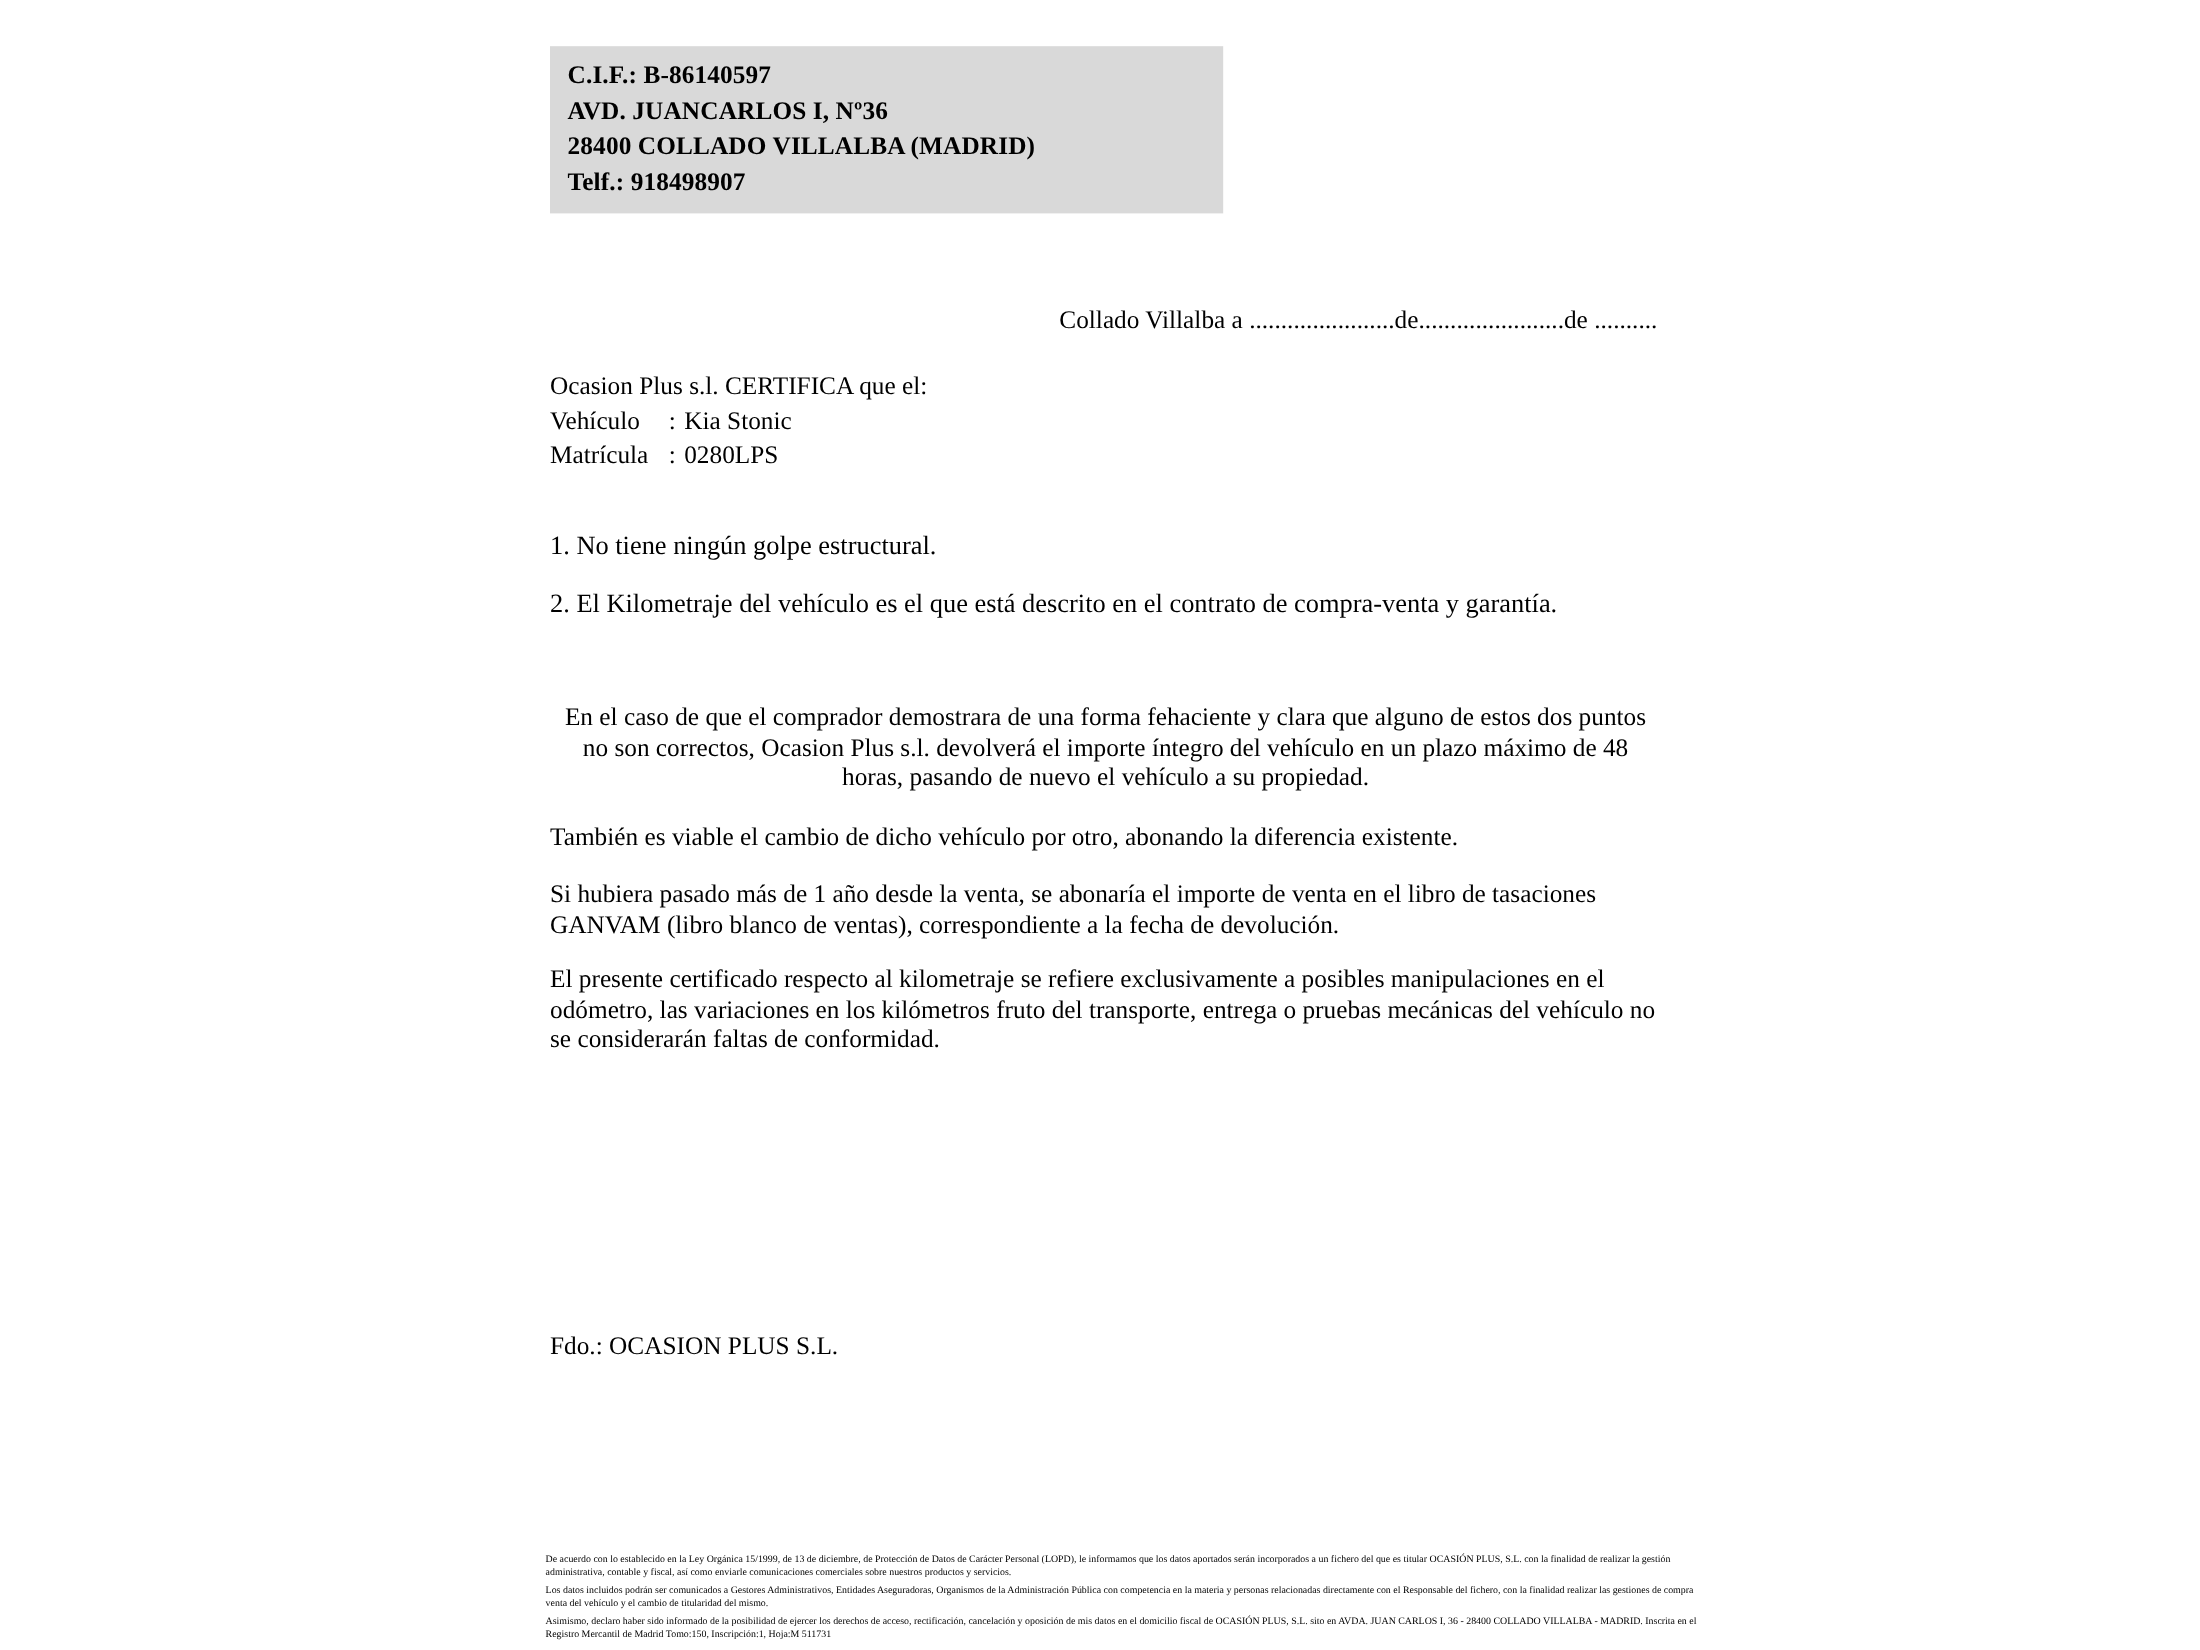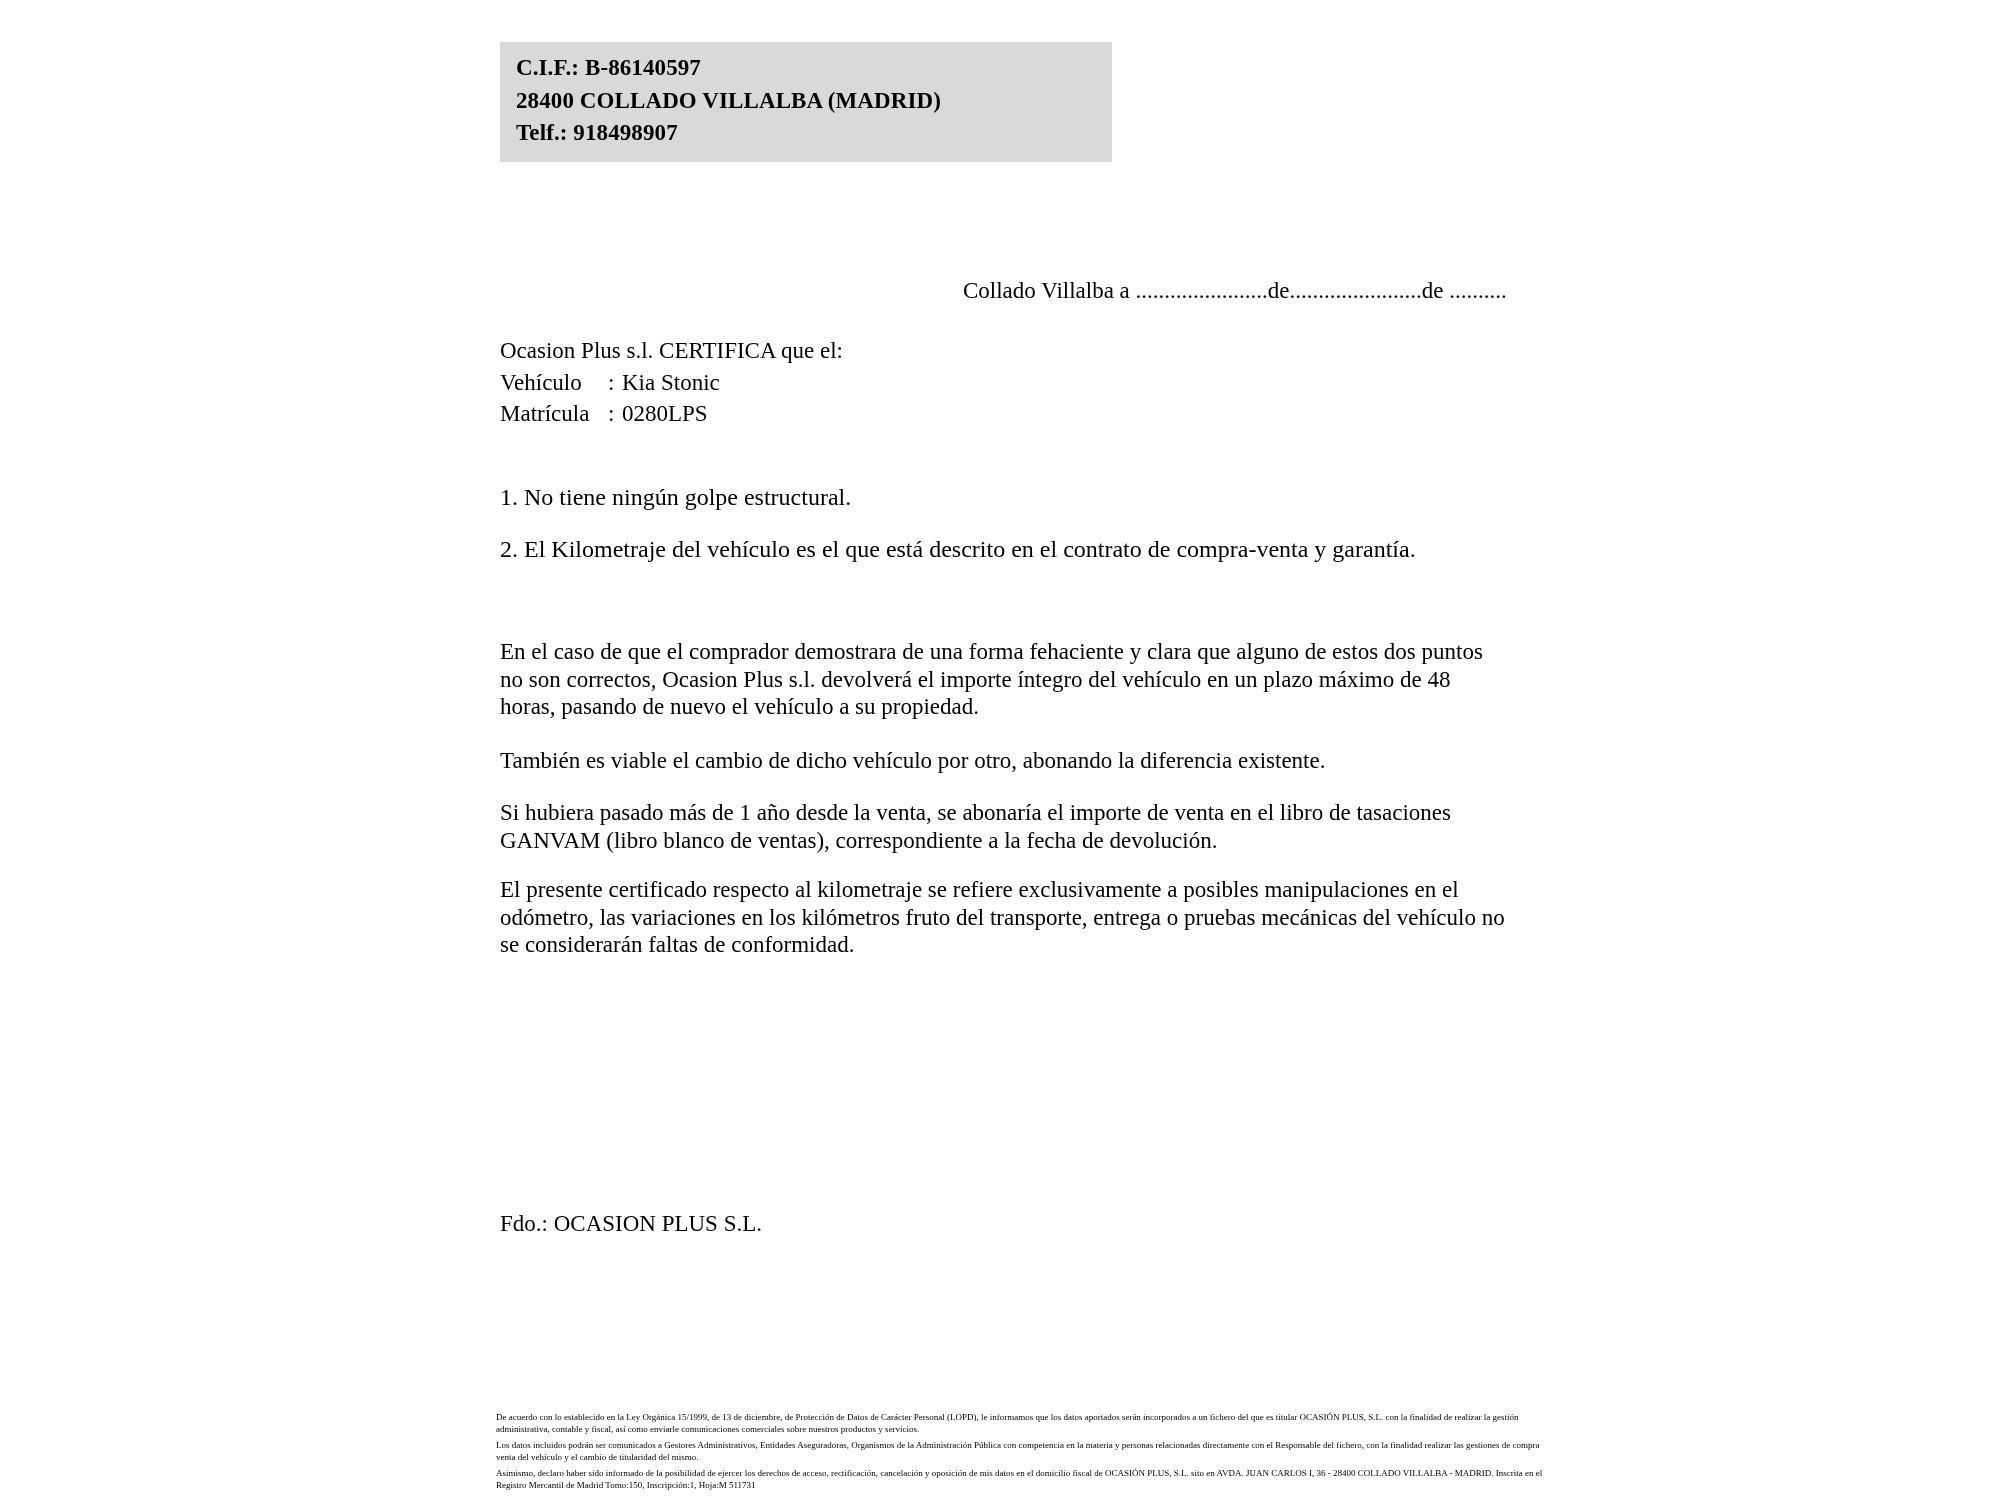--- a/index.html
+++ b/index.html
@@ -89,21 +89,21 @@
   #point-2 { top: 536px; }
 
   
   .para {
     position: absolute;
     left: 500px;
     width: 1010px;
     font-size: 23px;
     line-height: 27.5px;
   }
-  #para-1 { top: 638px; }
+  #para-1 { top: 638px; text-align: center; }
   #para-2 { top: 747px; }
   #para-3 { top: 799px; }
   #para-4 { top: 876px; }
 
   .signature {
     position: absolute;
     left: 500px;
     top: 1211px;
     font-size: 23px;
     white-space: nowrap;
@@ -125,20 +125,21 @@
   }
   .legal p:last-child { margin-bottom: 12px; }
 </style>
 </head>
 <body>
 
 <div class="page">
 
   <div class="letterhead">
     <div class="lh-line">C.I.F.: B-86140597</div>
+    <div class="lh-line">AVD. JUANCARLOS I, Nº36</div>
     <div class="lh-line">28400 COLLADO VILLALBA (MADRID)</div>
     <div class="lh-line">Telf.: 918498907</div>
   </div>
 
   <div class="dateline">Collado Villalba a .......................de.......................de ..........</div>
 
   <div class="certifica">Ocasion Plus s.l. CERTIFICA que el:</div>
 
   <div class="field-row" id="row-vehiculo">
     <span class="label">Vehículo</span><span class="sep">:</span><span>Kia Stonic</span>

